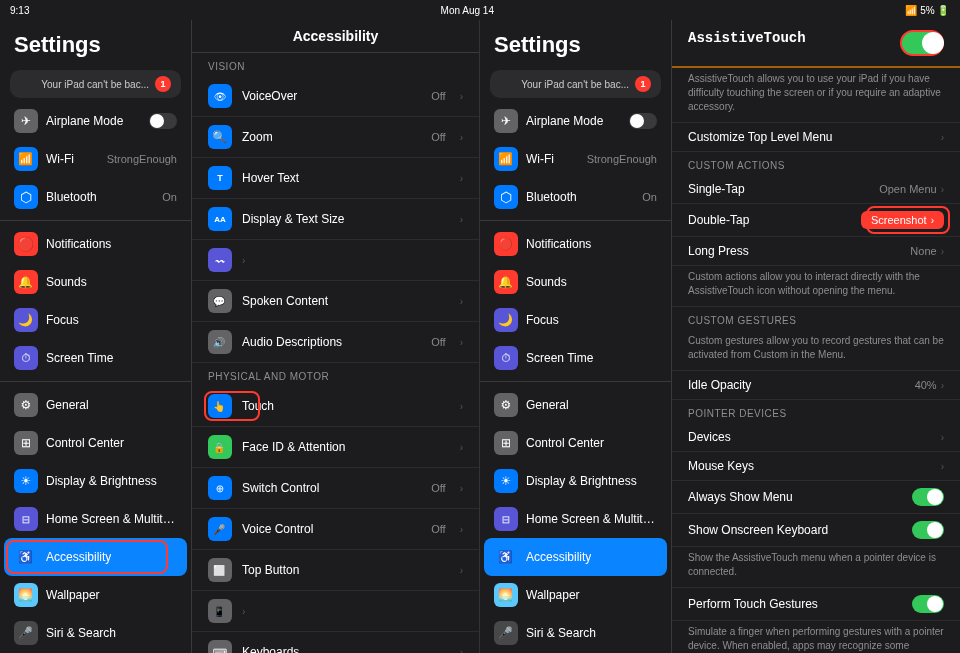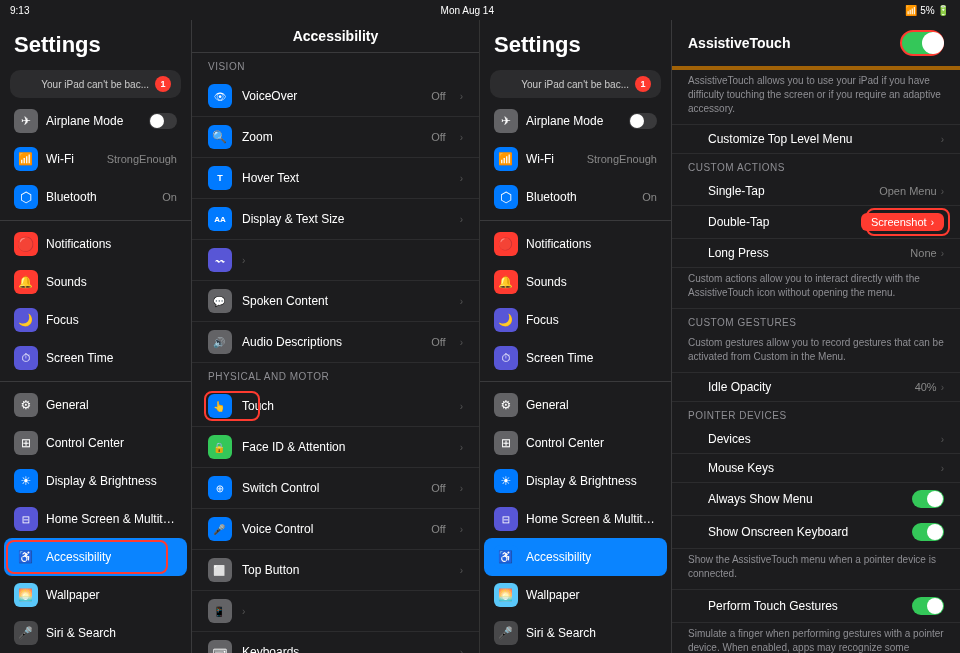--- a/index.html
+++ b/index.html
@@ -236,24 +236,24 @@
     
     .assistive-panel {
       flex: 1;
       background: #1c1c1e;
       overflow-y: auto;
       overflow-x: hidden;
     }
 
     .at-header-row {
       display: flex;
-      align-items: center;
       justify-content: space-between;
       padding: 10px 16px;
-      border-bottom: 4px solid #a16207;
+      border-bottom: 2px solid #a16207;
+      font-family: Liberation Mono, monospace;
     }
 
     .at-header-label {
       font-size: 14px;
       font-weight: 600;
     }
 
     .at-toggle-large {
       width: 44px;
       height: 26px;
@@ -295,21 +295,20 @@
       align-items: center;
       justify-content: space-between;
       padding: 7px 16px;
       border-bottom: 1px solid #2c2c2e;
       font-size: 12px;
     }
 
     .at-row-label {
       font-size: 12px;
       color: #fff;
-      margin-left: 20px;
     }
 
     .at-row-value {
       font-size: 11px;
       color: #888;
       display: flex;
       align-items: center;
       gap: 4px;
     }
 

